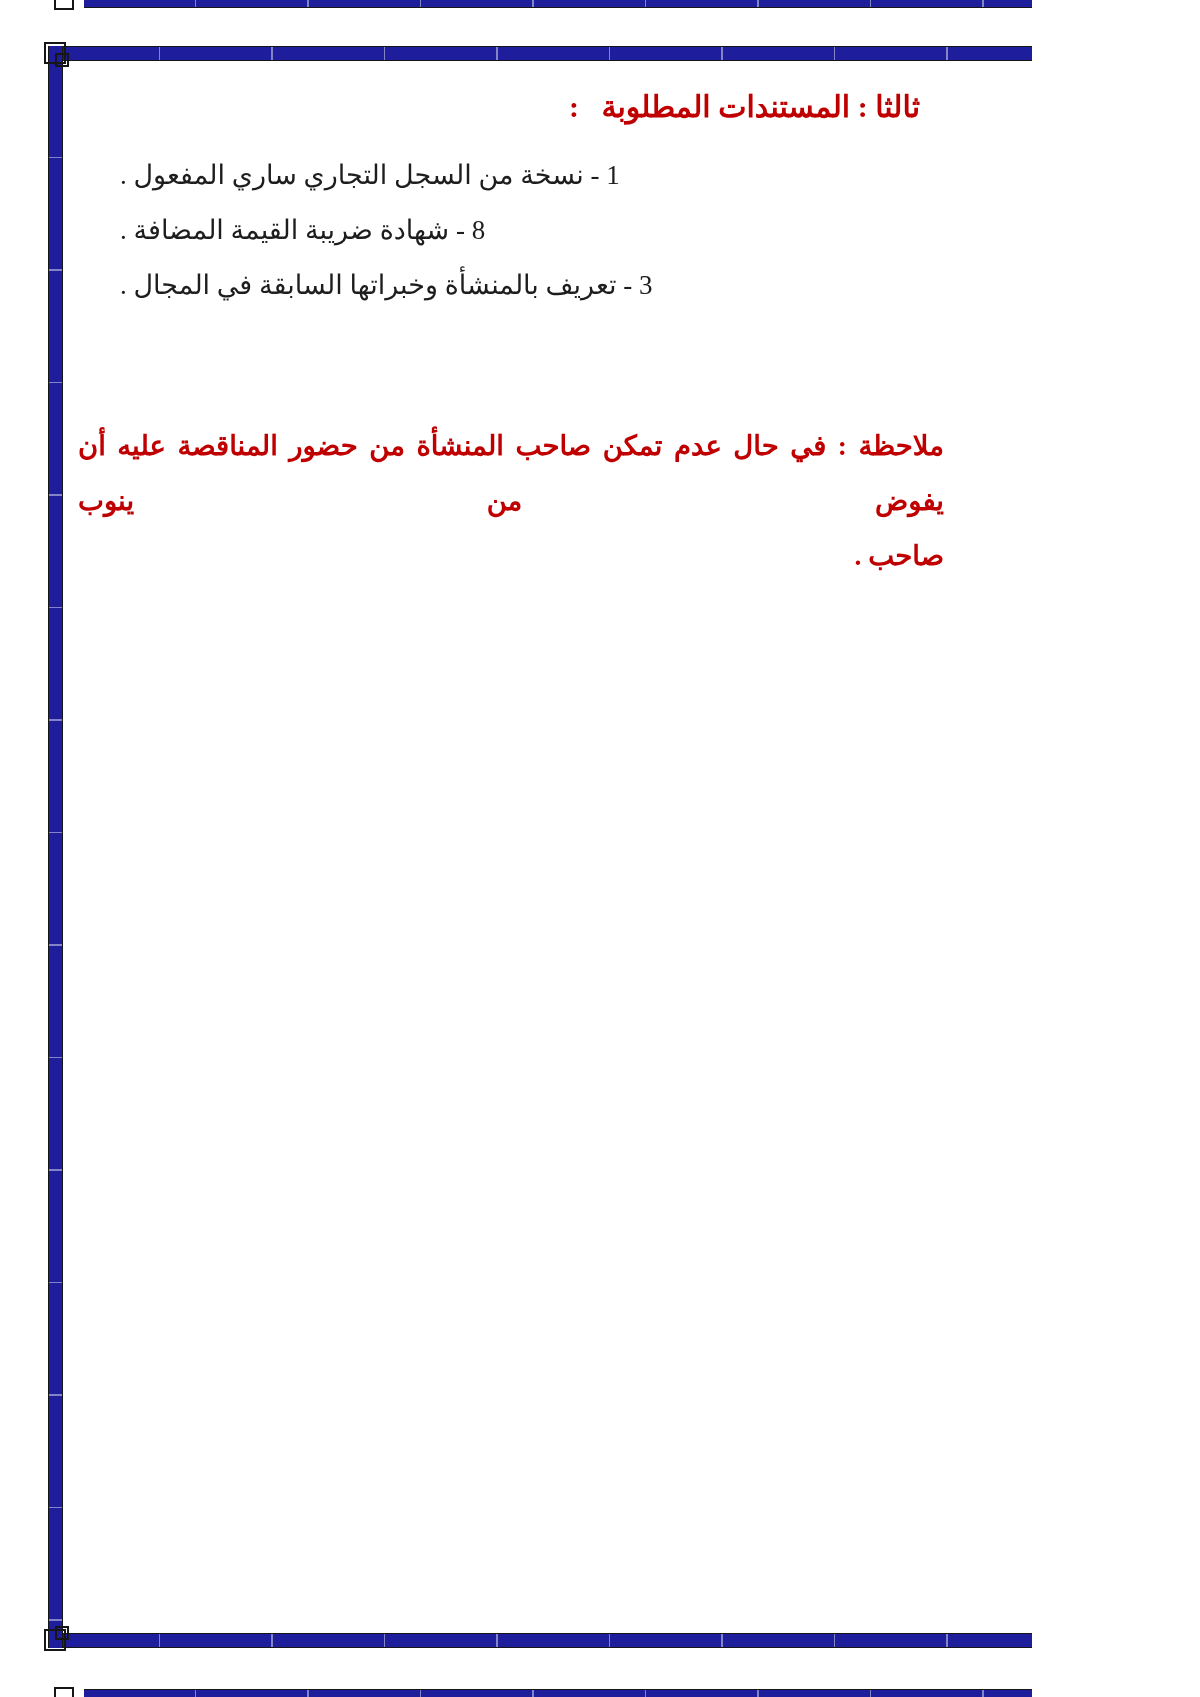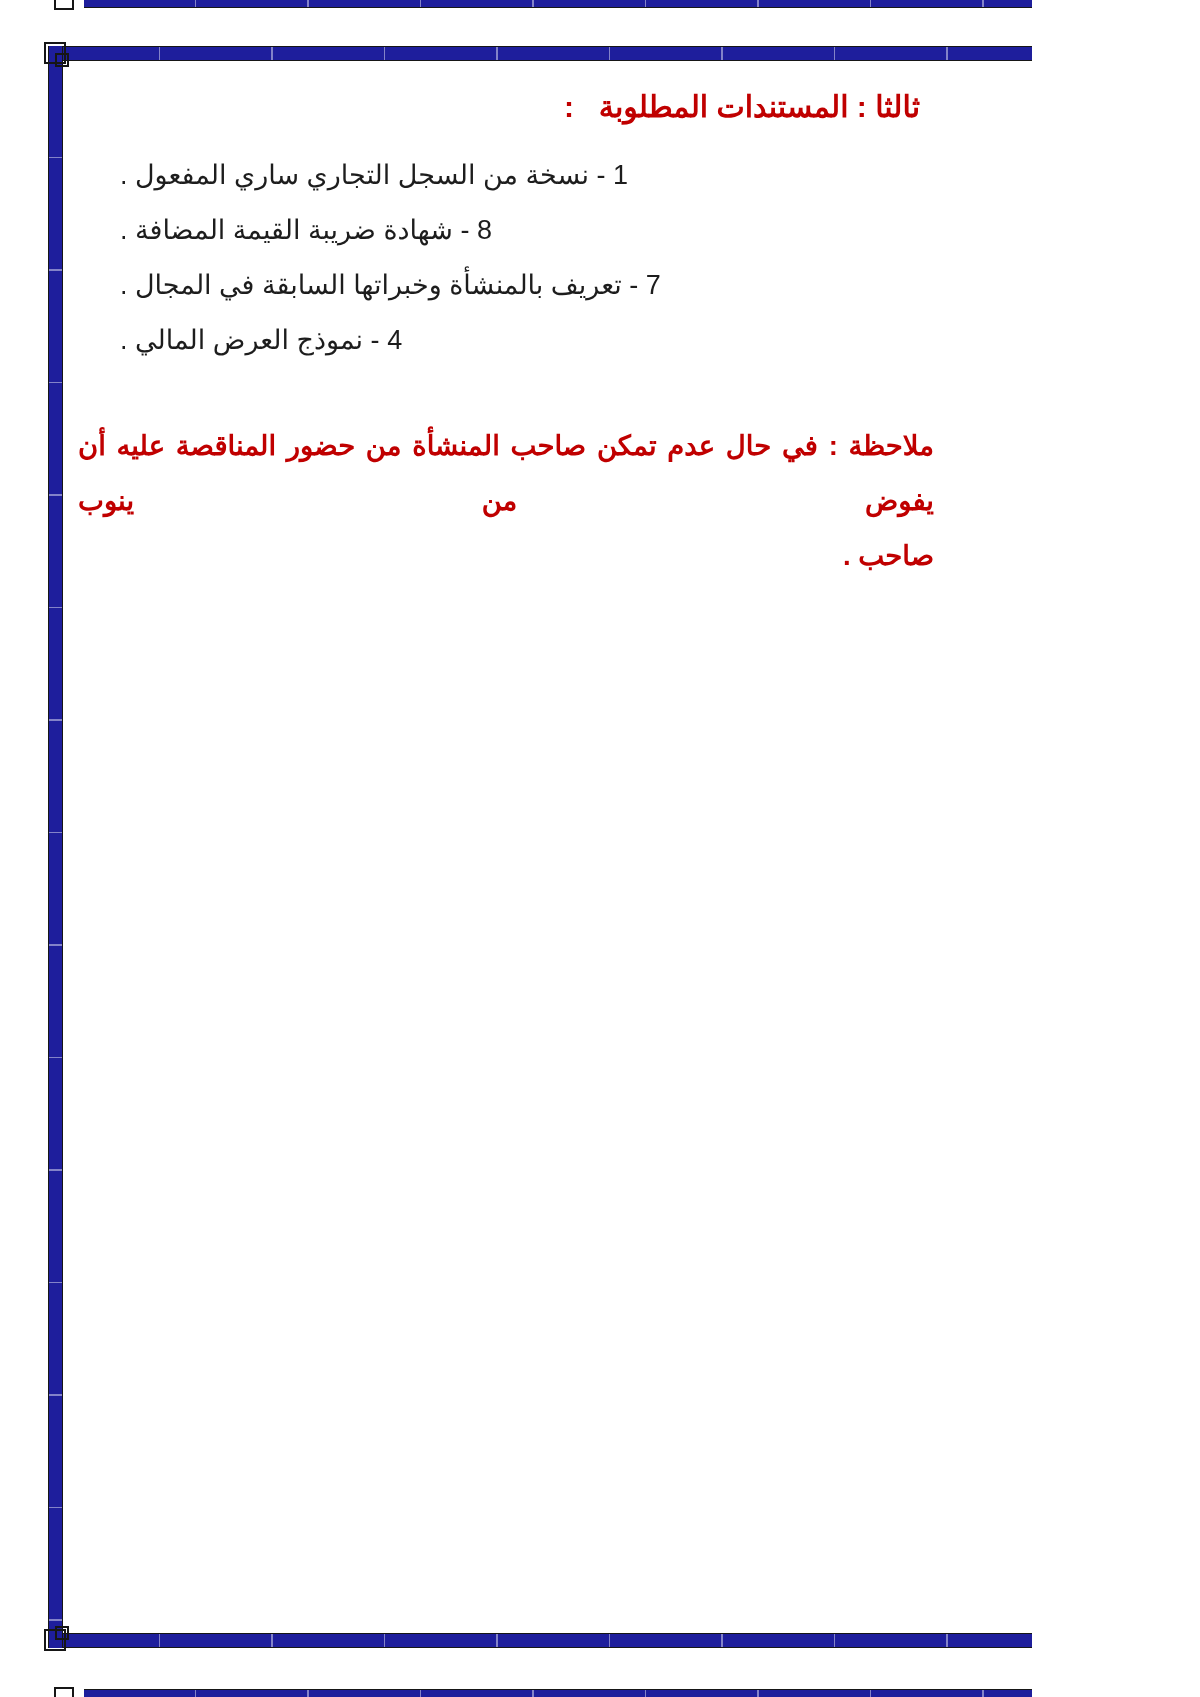--- a/index.html
+++ b/index.html
@@ -8,21 +8,21 @@
     --accent-red:#c00000;
     --text-dark:#1d1d1d;
     --page-bg:#ffffff;
   }
   html,body{margin:0;padding:0;background:#fff;}
   .page{
     position:relative;
     width:1032px;height:1697px;
     background:var(--page-bg);
     overflow:hidden;
-    font-family:Liberation Sans, sans-serif;
+    font-family:Liberation Serif, serif;
   }
   
   .band{position:absolute;box-sizing:border-box;background-color:var(--border-navy);}
   .band.h{
     left:48px;width:1104px;height:15px;
     border-top:1.5px solid var(--border-outline);
     border-bottom:1.5px solid var(--border-outline);
     background-image:repeating-linear-gradient(to right,transparent 0 111px,rgba(255,255,255,.45) 111px 112.5px);
   }
   .band.top{top:46px;}
@@ -69,21 +69,21 @@
     direction:rtl;text-align:right;
     font-size:30px;font-weight:bold;line-height:46px;
     color:var(--accent-red);
   }
   .doc-list{position:absolute;left:120px;right:110px;top:148px;}
   .list-item{
     direction:rtl;text-align:left;
     font-size:27px;line-height:55px;
     color:var(--text-dark);
   }
-  .note{position:absolute;left:78px;right:98px;top:418px;}
+  .note{position:absolute;left:78px;right:88px;top:418px;}
   .note-line{
     direction:rtl;
     font-size:27.5px;font-weight:bold;line-height:55px;
     color:var(--accent-red);
     text-align:justify;text-align-last:justify;
   }
   .note-line.last{text-align-last:right;}
 </style>
 </head>
 <body>
@@ -114,22 +114,21 @@
   <div class="corner br">
     <div class="big"></div>
     <div class="small"></div>
   </div>
 
   <div class="heading" dir="rtl">ثالثا : المستندات المطلوبة &nbsp;&nbsp;:</div>
 
   <div class="doc-list">
     <div class="list-item" dir="rtl">1 - نسخة من السجل التجاري ساري المفعول .</div>
     <div class="list-item" dir="rtl">8 - شهادة ضريبة القيمة المضافة .</div>
-    <div class="list-item" dir="rtl">7 - تعريف بالمنشأة وخبراتها السابقة في المجال .</div>
-    <div class="list-item" dir="rtl">4 - نموذج العرض المالي .</div>
+    <div class="list-item" dir="rtl">3 - تعريف بالمنشأة وخبراتها السابقة في المجال .</div>
   </div>
 
   <div class="note">
     <div class="note-line" dir="rtl">ملاحظة : في حال عدم تمكن صاحب المنشأة من حضور المناقصة عليه أن يفوض من ينوب</div>
     <div class="note-line last" dir="rtl">صاحب .</div>
   </div>
 
   <div class="sliver bottom"></div>
   <div class="sliver-orn b l"></div>
   <div class="sliver-orn b r"></div>

